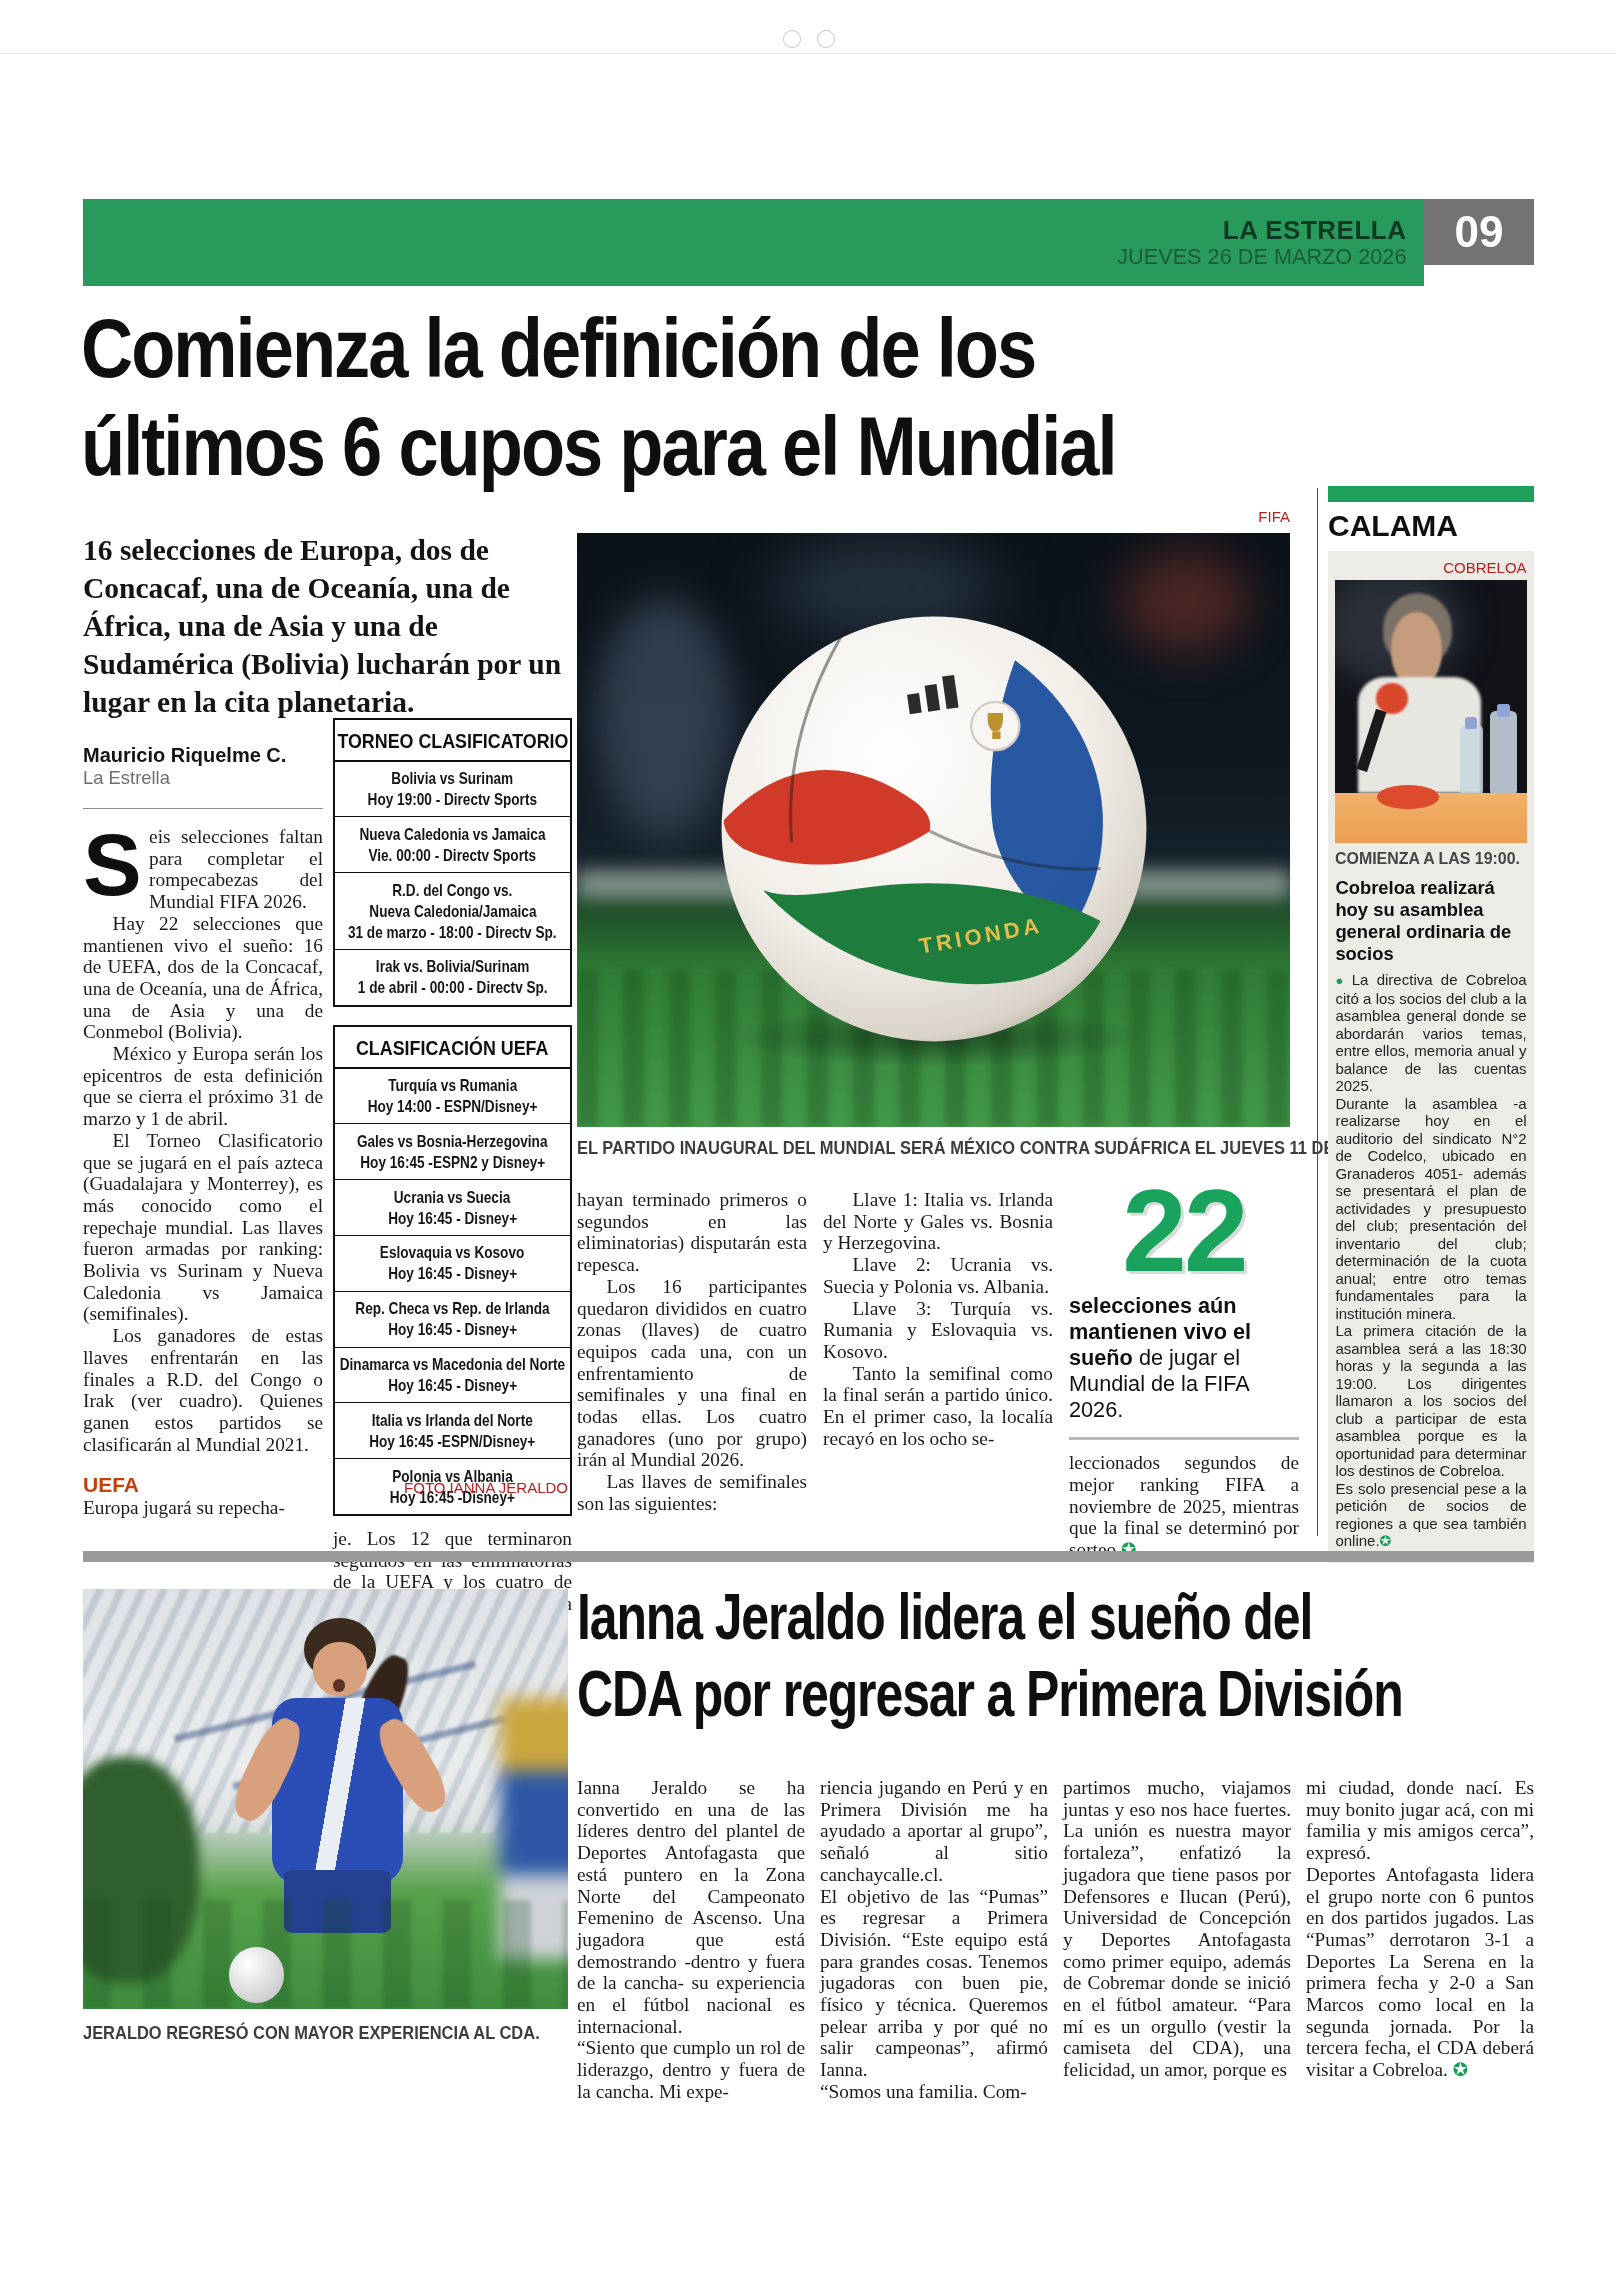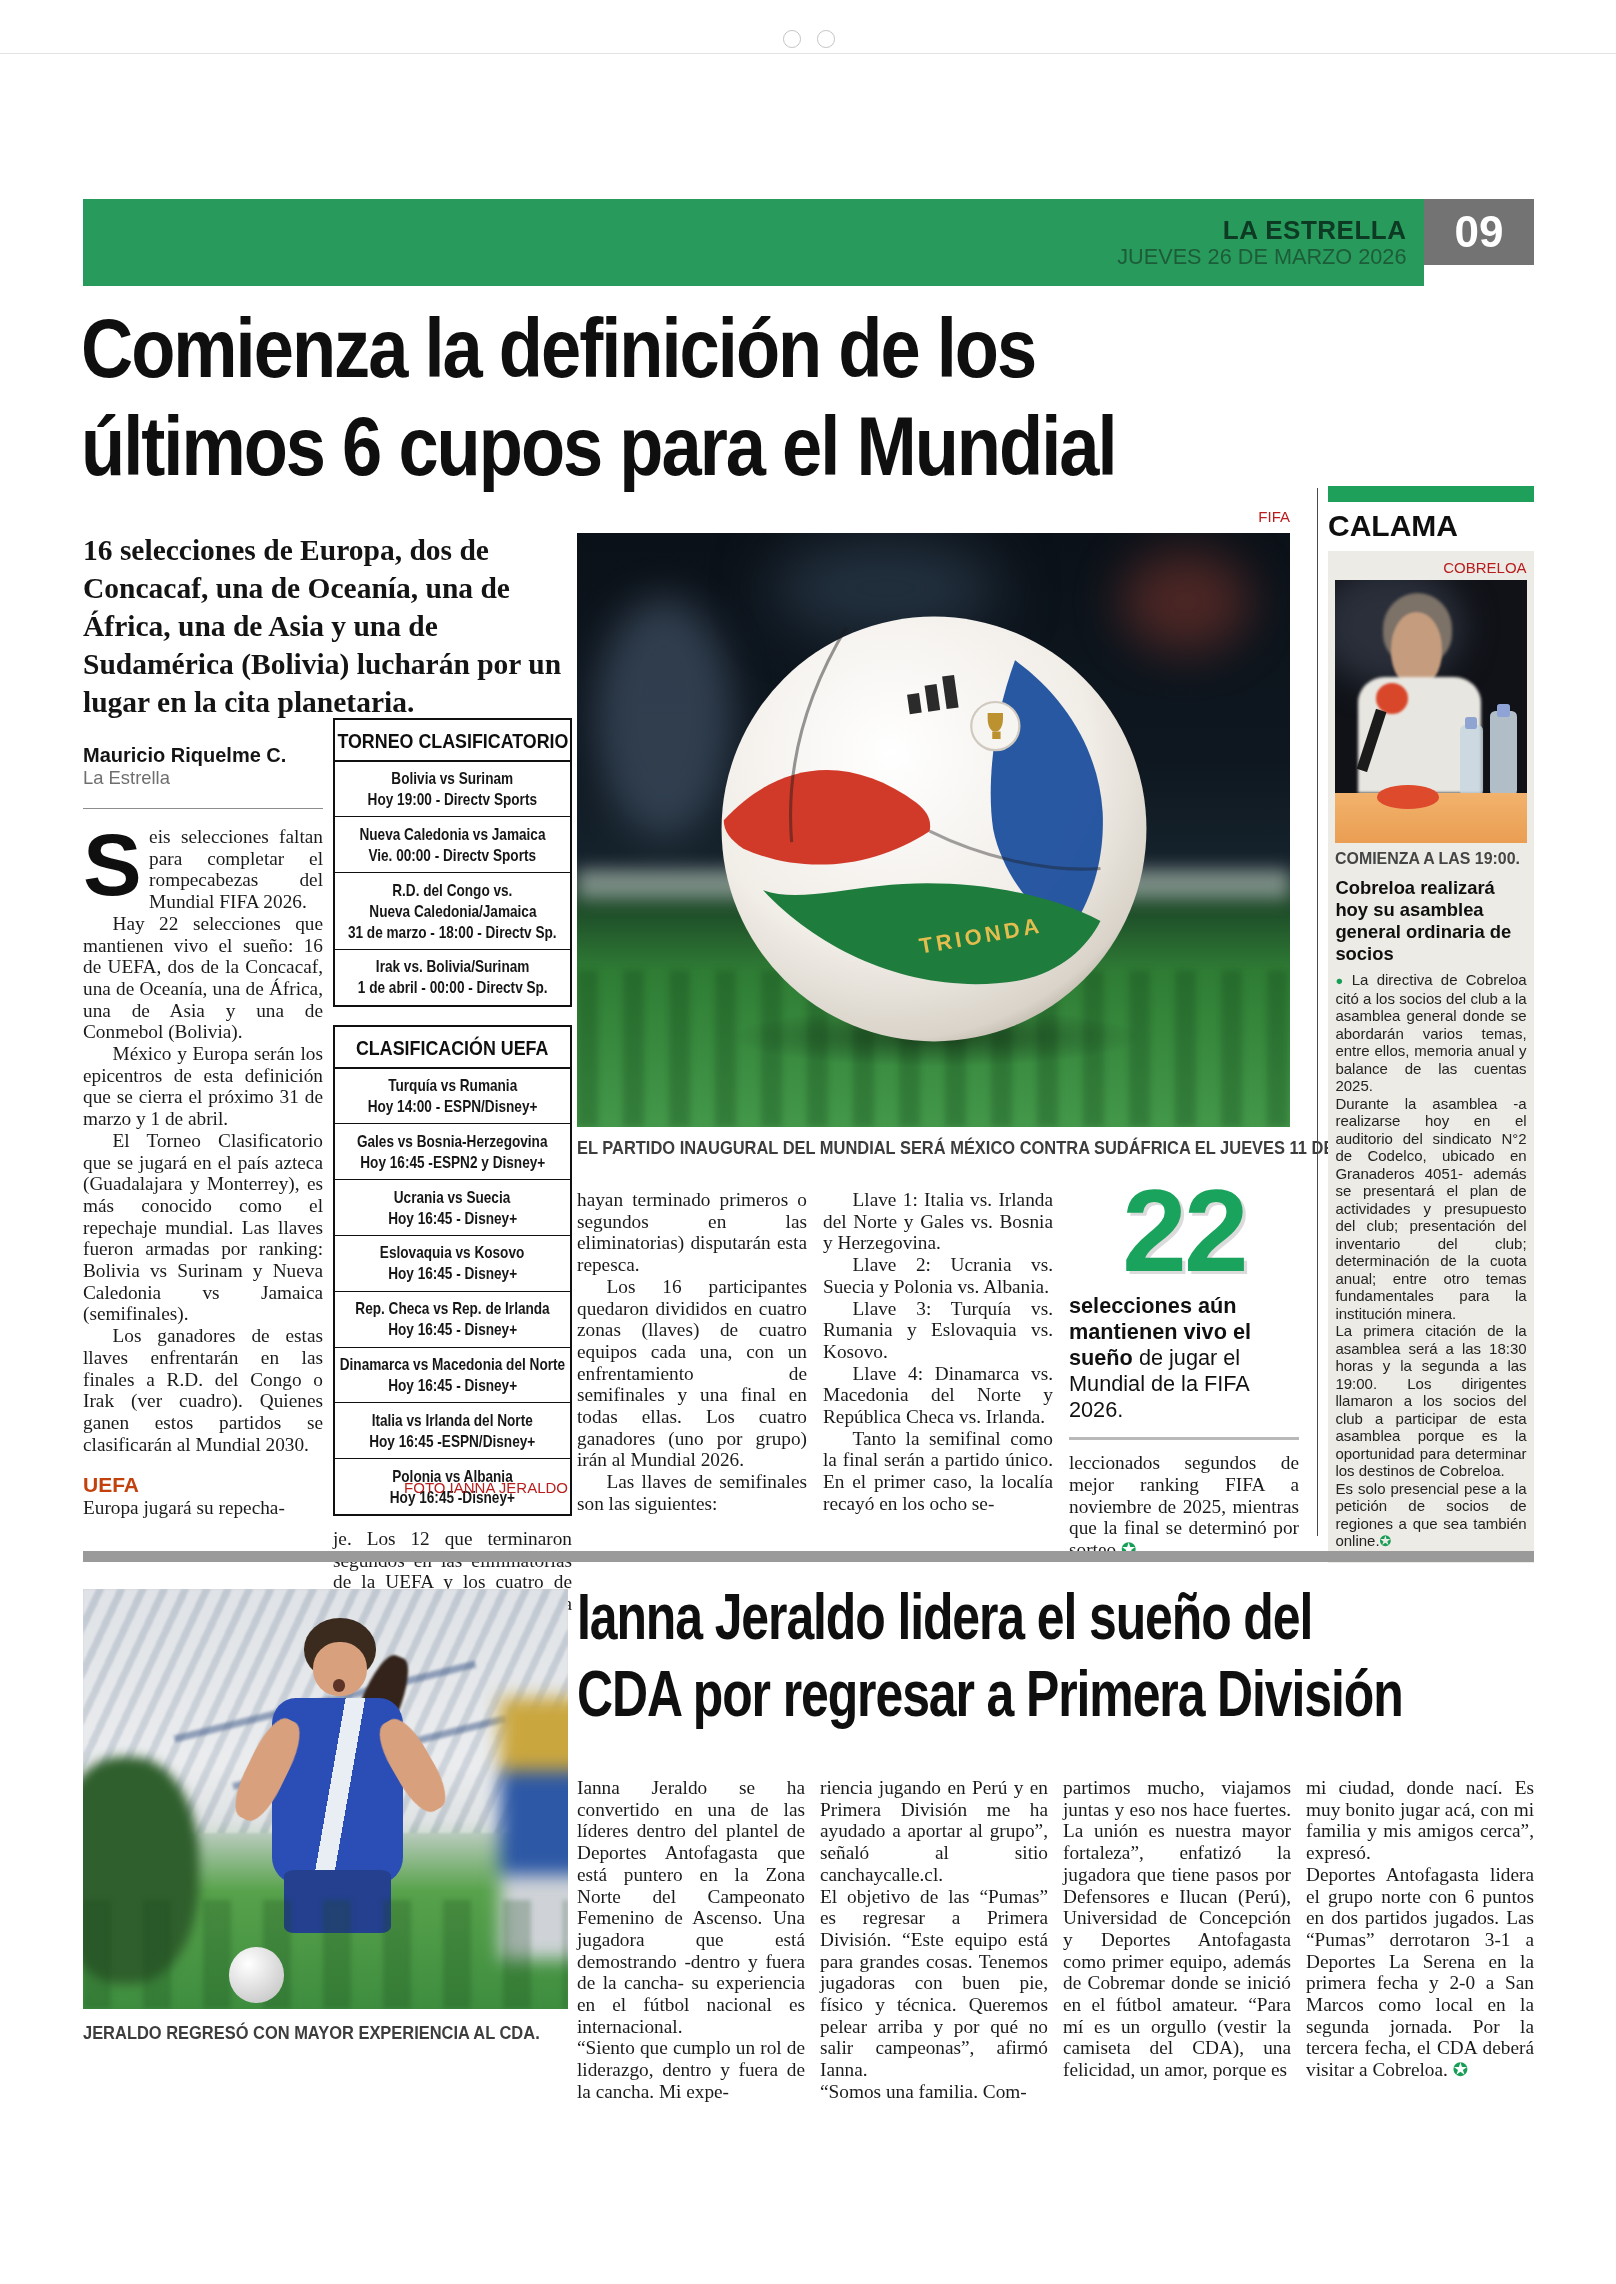--- a/index.html
+++ b/index.html
@@ -167,21 +167,21 @@
     <div class="author">Mauricio Riquelme C.</div>
     <div class="org">La Estrella</div>
   </div>
   <div class="byline-rule"></div>
 
   <div class="col-main1 serif">
     <p><span class="dropcap">S</span><span>eis selecciones faltan para completar el rompecabezas del Mundial FIFA 2026.</span></p>
     <p class="ind">Hay 22 selecciones que mantienen vivo el sueño: 16 de UEFA, dos de la Concacaf, una de Oceanía, una de África, una de Asia y una de Conmebol (Bolivia).</p>
     <p class="ind">México y Europa serán los epicentros de esta definición que se cierra el próximo 31 de marzo y 1 de abril.</p>
     <p class="ind">El Torneo Clasificatorio que se jugará en el país azteca (Guadalajara y Monterrey), es más conocido como el repechaje mundial. Las llaves fueron armadas por ranking: Bolivia vs Surinam y Nueva Caledonia vs Jamaica (semifinales).</p>
-    <p class="ind">Los ganadores de estas llaves enfrentarán en las finales a R.D. del Congo o Irak (ver cuadro). Quienes ganen estos partidos se clasificarán al Mundial 2030.</p>
+    <p class="ind">Los ganadores de estas llaves enfrentarán en las finales a R.D. del Congo o Irak (ver cuadro). Quienes ganen estos partidos se clasificarán al Mundial 2021.</p>
     <div class="uefa-label">UEFA</div>
     <p class="uefa-lead">Europa jugará su repecha-</p>
   </div>
 
   <div class="col-boxes">
     <div class="fixture-box">
       <div class="bx-title">
           <span>TORNEO CLASIFICATORIO</span>
         </div>
       <div class="fx">
@@ -283,21 +283,20 @@
 
   <div class="col-mid1 serif">
     <p>hayan terminado primeros o segundos en las eliminatorias) disputarán esta repesca.</p>
     <p class="ind">Los 16 participantes quedaron divididos en cuatro zonas (llaves) de cuatro equipos cada una, con un enfrentamiento de semifinales y una final en todas ellas. Los cuatro ganadores (uno por grupo) irán al Mundial 2026.</p>
     <p class="ind">Las llaves de semifinales son las siguientes:</p>
   </div>
   <div class="col-mid2 serif">
     <p class="ind">Llave 1: Italia vs. Irlanda del Norte y Gales vs. Bosnia y Herzegovina.</p>
     <p class="ind">Llave 2: Ucrania vs. Suecia y Polonia vs. Albania.</p>
     <p class="ind">Llave 3: Turquía vs. Rumania y Eslovaquia vs. Kosovo.</p>
-    <p class="ind">Llave 4: Dinamarca vs. Macedonia del Norte y República Checa vs. Irlanda.</p>
     <p class="ind">Tanto la semifinal como la final serán a partido único. En el primer caso, la localía recayó en los ocho se-</p>
   </div>
   <div class="col-mid3">
     <div class="stat-number">22</div>
     <div class="stat-lead"><span>selecciones aún mantienen vivo el sueño</span><span class="stat-rest"> de jugar el Mundial de la FIFA 2026.</span></div>
     <div class="stat-rule"></div>
     <div class="serif"><span>leccionados segundos de mejor ranking FIFA a noviembre de 2025, mientras que la final se determinó por sorteo.</span><span class="endmark">✪</span></div>
   </div>
 
   <div class="vdivider"></div>

